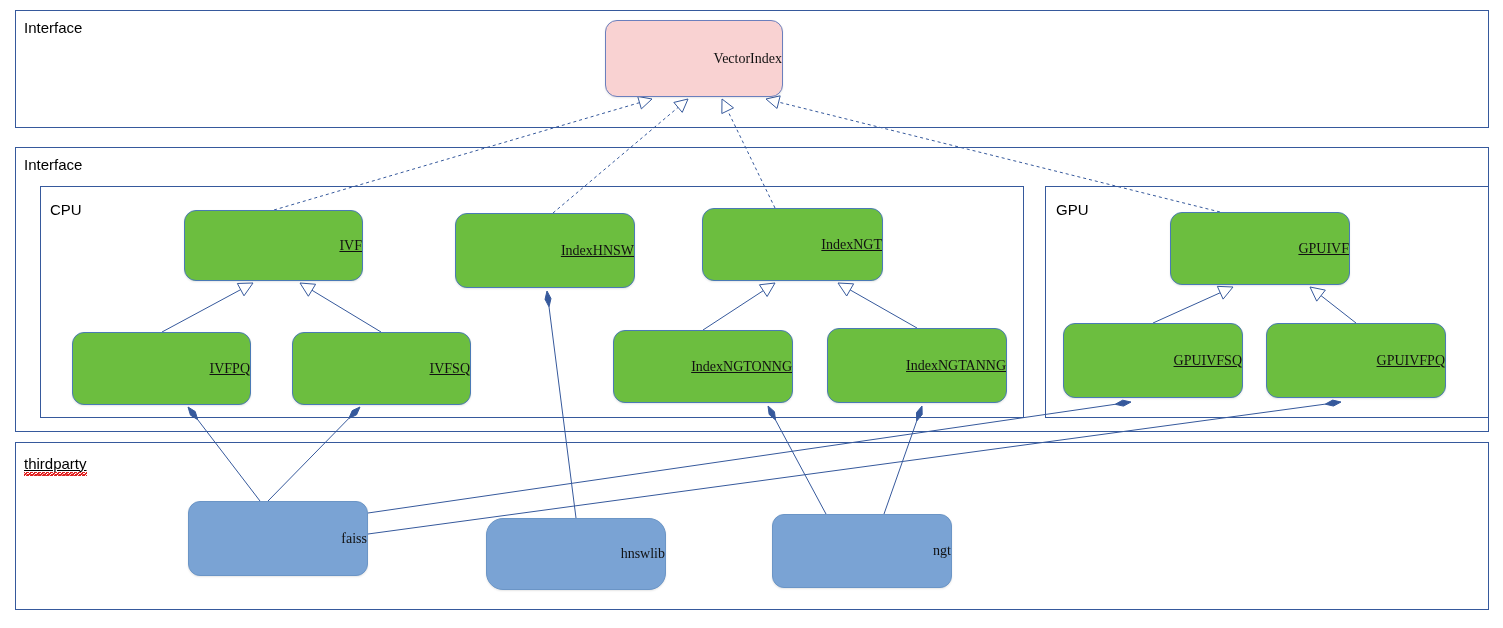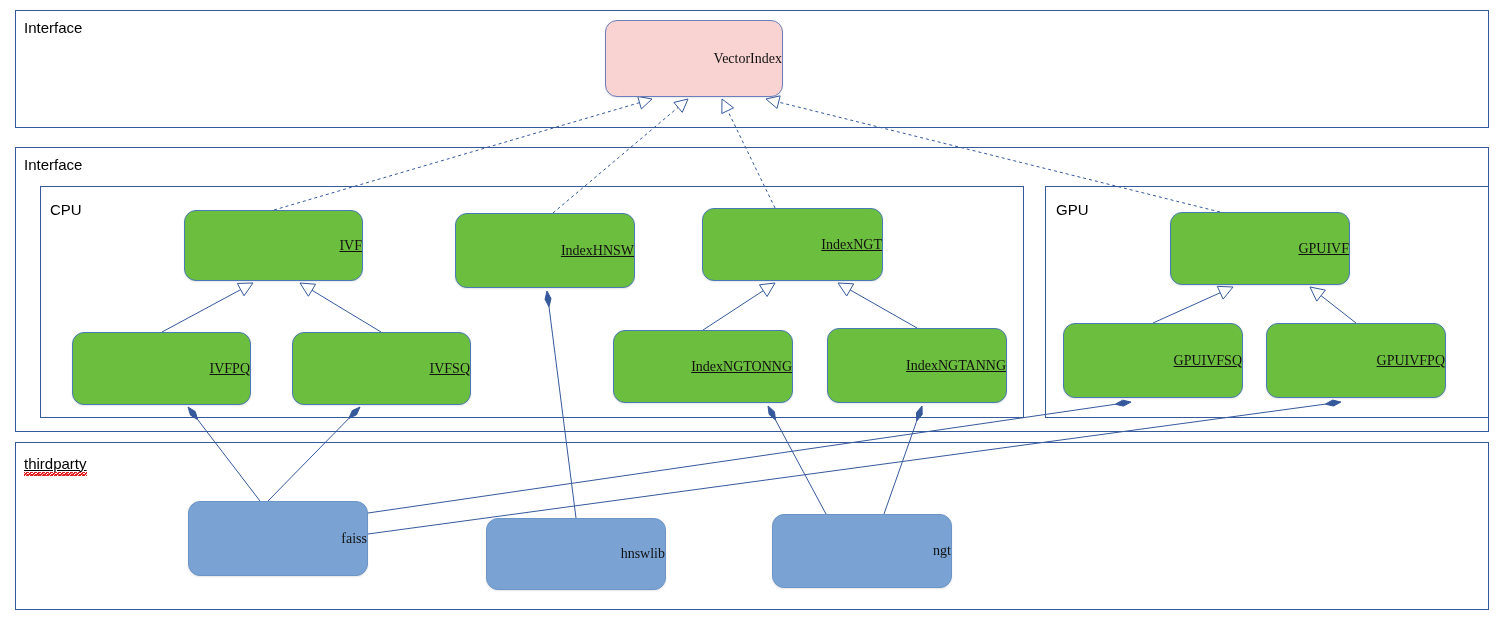--- a/index.html
+++ b/index.html
@@ -209,21 +209,21 @@
       </div>
       <div class="node impl" style="left: 1063px; top: 323px; width: 180px; height: 75px;">
         <span>GPUIVFSQ</span>
       </div>
       <div class="node impl" style="left: 1266px; top: 323px; width: 180px; height: 75px; padding-left: 28px;">
         <span>GPUIVFPQ</span>
       </div>
       <div class="node third" style="left: 188px; top: 501px; width: 180px; height: 75px;">
         <span>faiss</span>
       </div>
-      <div class="node third" style="left: 486px; top: 518px; width: 180px; height: 72px;">
+      <div class="node third" style="left: 486px; top: 518px; width: 180px; height: 72px; border-radius: 17px;">
         <span>hnswlib</span>
       </div>
       <div class="node third" style="left: 772px; top: 514px; width: 180px; height: 74px;">
         <span>ngt</span>
       </div>
     </div>
 
 </div>
 
 </body></html>

